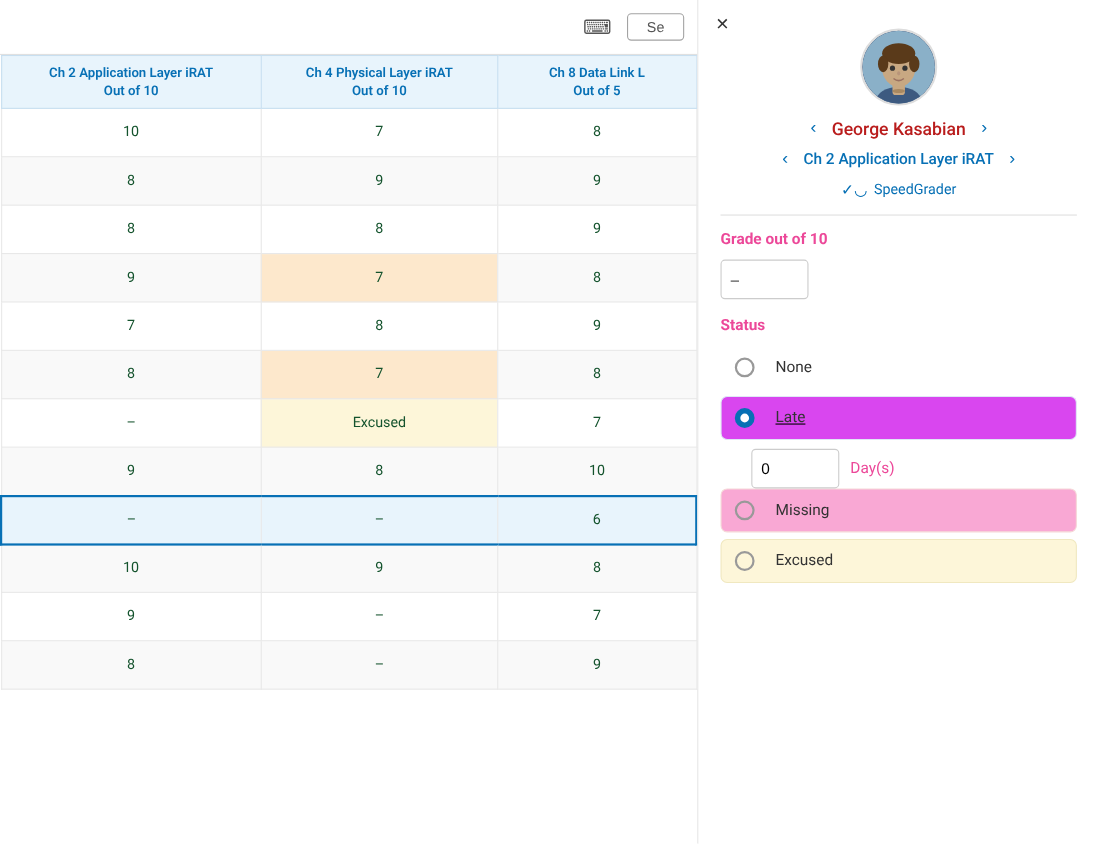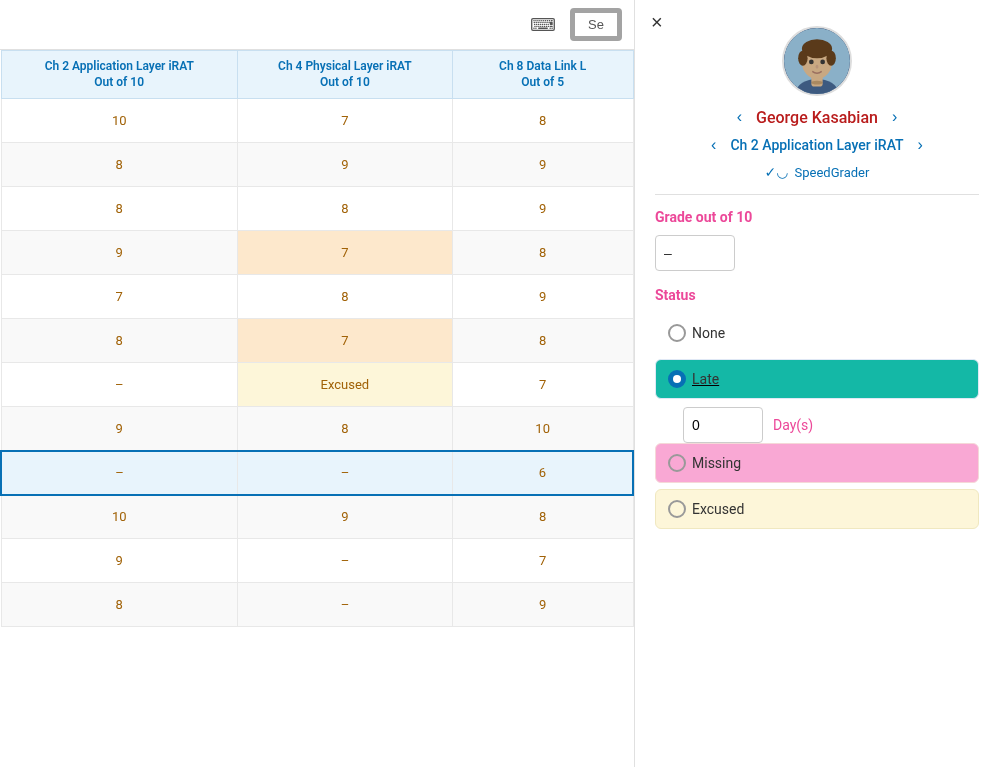--- a/index.html
+++ b/index.html
@@ -38,21 +38,21 @@
       border: none;
       cursor: pointer;
       color: #555;
       font-size: 18px;
       padding: 4px 6px;
       border-radius: 4px;
     }
 
     .search-btn {
       background: none;
-      border: 5px solid #a3a3a3;
+      border: 1px solid #a3a3a3;
       border-radius: 4px;
       padding: 4px 10px;
       cursor: pointer;
       font-size: 13px;
       color: #555;
       width: 52px;
       overflow: hidden;
     }
 
     .gradebook-table-wrapper {
@@ -73,21 +73,21 @@
       text-align: center;
       padding: 8px 10px;
       border: 1px solid #c8dff0;
       line-height: 1.3;
       min-width: 130px;
     }
 
     tbody td {
       text-align: center;
       font-size: 13px;
-      color: #a16207;
+      color: #14532d;
       padding: 10px 10px;
       border: 1px solid #e8e8e8;
       height: 44px;
     }
 
     tbody tr:nth-child(even) td {
       background: #f9f9f9;
     }
 
     tbody tr:nth-child(odd) td {
@@ -247,30 +247,30 @@
       margin-top: 4px;
     }
 
     .status-option {
       display: flex;
       align-items: center;
       padding: 10px 12px;
       margin-bottom: 6px;
       border-radius: 6px;
       cursor: pointer;
-      gap: 6px;
+      gap: 19px;
       border: 1px solid transparent;
     }
 
     .status-option.none {
       background: #fff;
     }
 
     .status-option.late {
-      background: #14b8a6;
+      background: #d946ef;
       border-color: #e0e8f5;
       text-decoration: underline;
     }
 
     .status-option.missing {
       background: #f9a8d4;
       border-color: #f5d8d8;
     }
 
     .status-option.excused {

